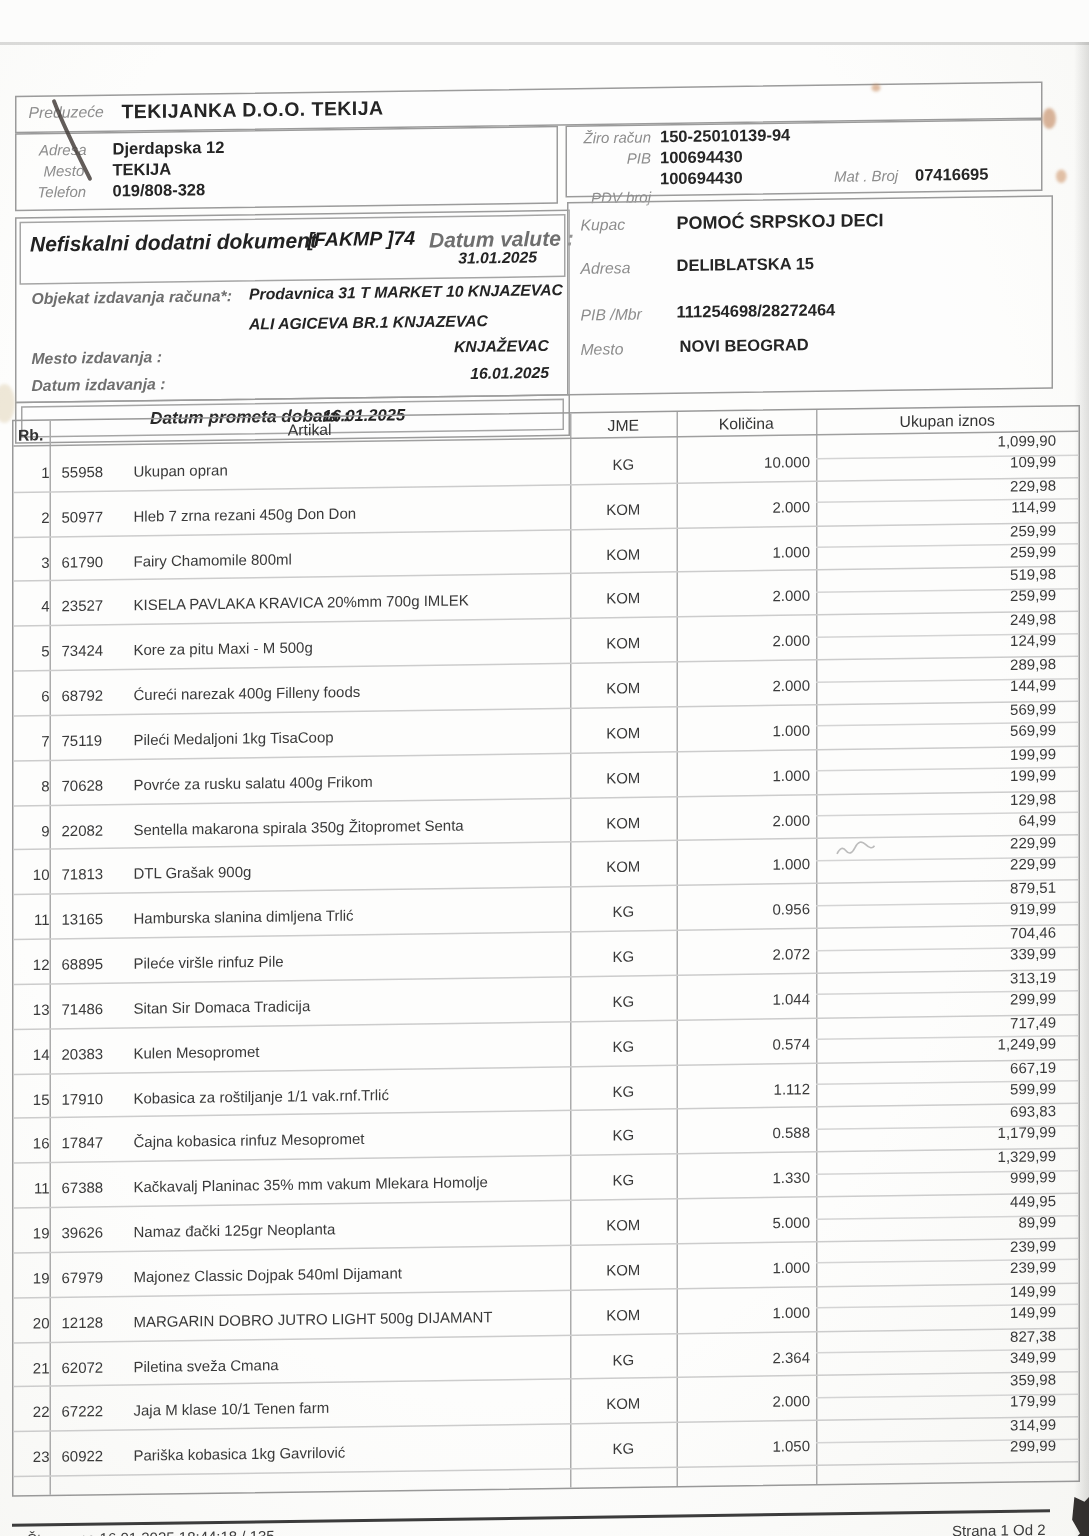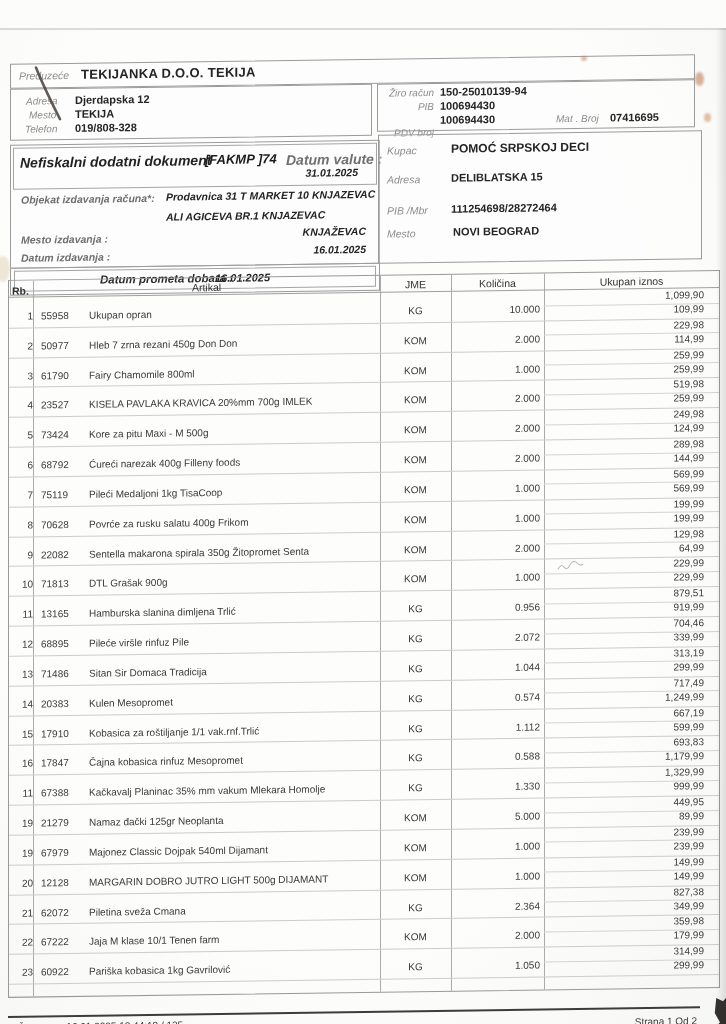--- a/index.html
+++ b/index.html
@@ -291,21 +291,21 @@
             <span class="c-code">67388</span>
             <span class="c-name">Kačkavalj Planinac 35% mm vakum Mlekara Homolje</span>
             <span class="c-jme">KG</span>
             <span class="c-qty">1.330</span>
             <span class="c-total">1,329,99</span>
             <span class="c-unit">999,99</span>
             <i class="amt-div"></i>
           </div>
           <div class="row" style="top: 507.042px;">
             <span class="c-rb">19</span>
-            <span class="c-code">21279</span>
+            <span class="c-code">39626</span>
             <span class="c-name">Namaz đački 125gr Neoplanta</span>
             <span class="c-jme">KOM</span>
             <span class="c-qty">5.000</span>
             <span class="c-total">449,95</span>
             <span class="c-unit">89,99</span>
             <i class="amt-div"></i>
           </div>
           <div class="row" style="top: 536.868px;">
             <span class="c-rb">19</span>
             <span class="c-code">67979</span>

